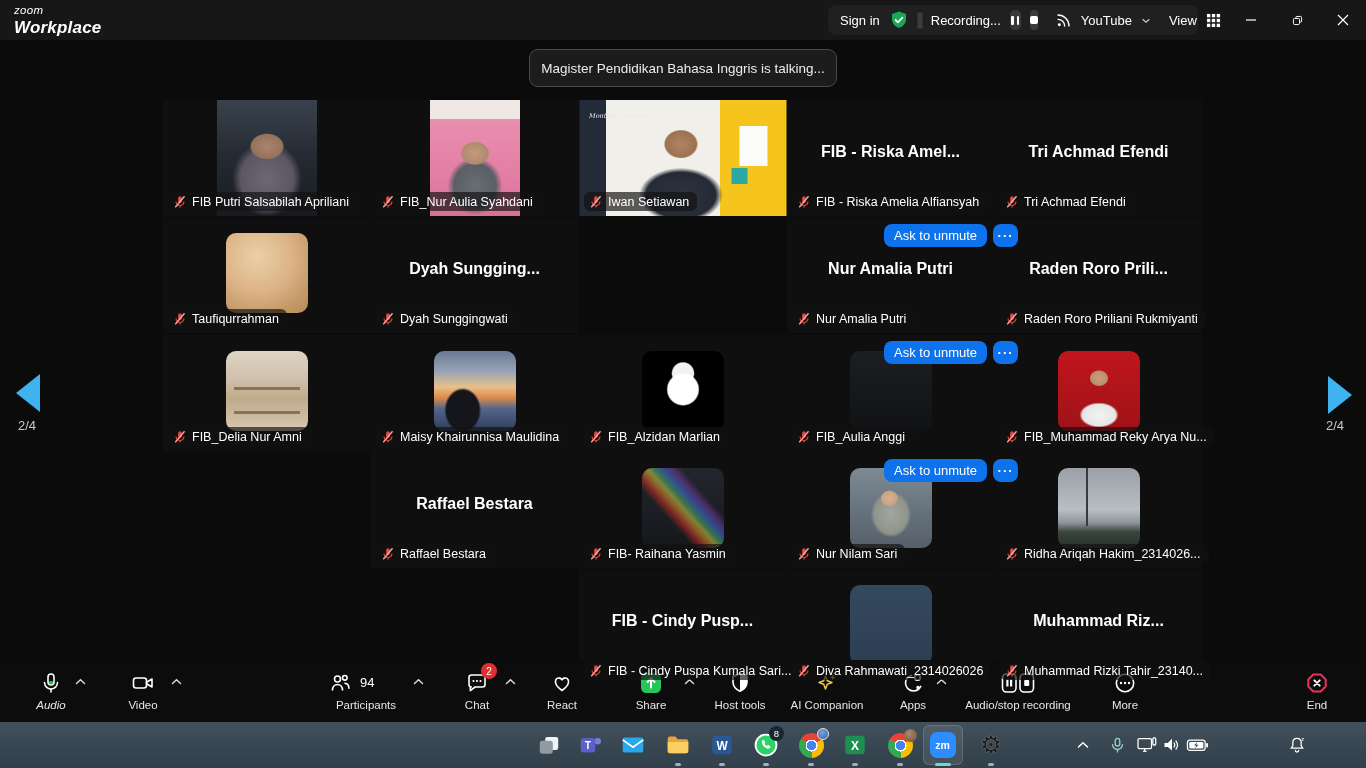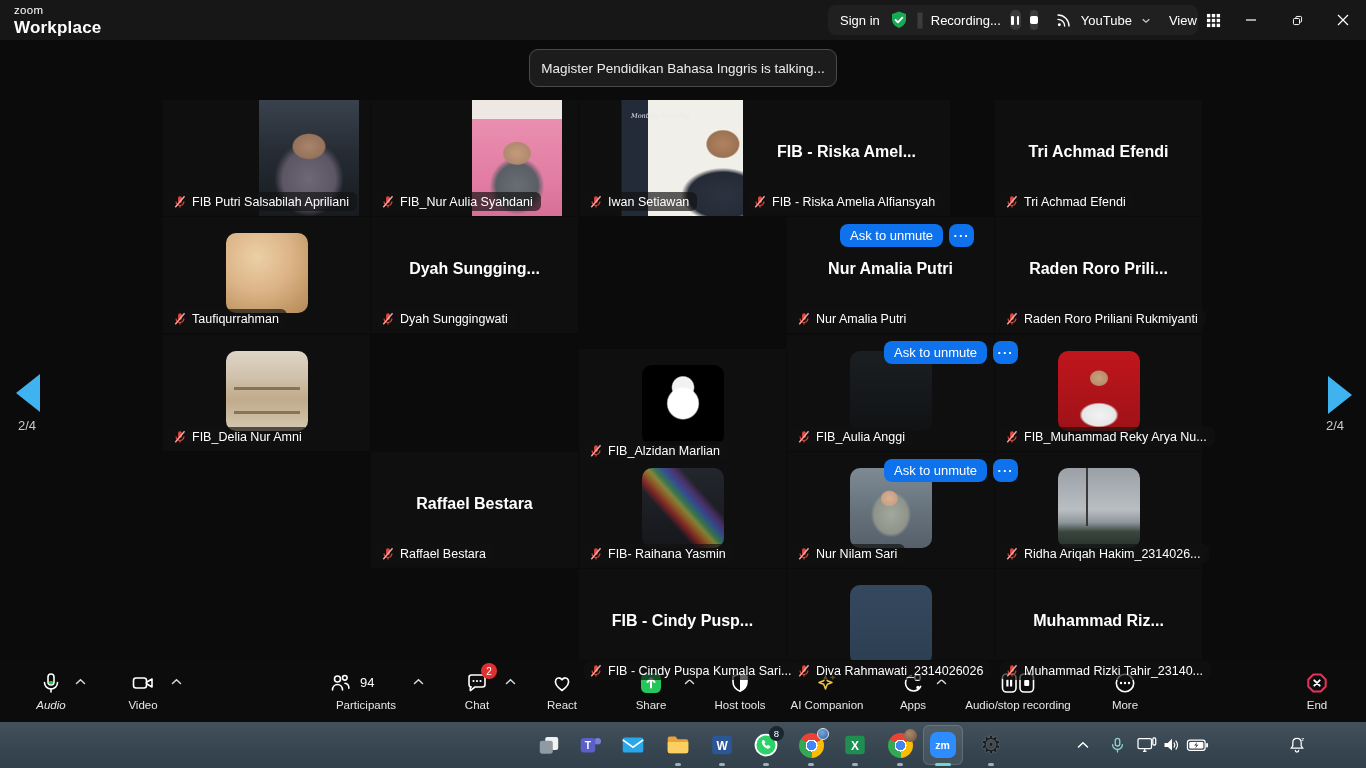--- a/index.html
+++ b/index.html
@@ -1,41 +1,41 @@
 <!DOCTYPE html>
 <html><head>
 <meta charset="utf-8">
 <style>
   html,body{margin:0;padding:0;background:#000;}
   *{box-sizing:border-box;}
   #stage{position:relative;width:1366px;height:768px;overflow:hidden;
     font-family:"Liberation Sans","DejaVu Sans",sans-serif;background:#0b0b0b;}
   
   #titlebar{position:absolute;left:0;top:0;width:1366px;height:40px;background:#171717;}
-  #logo{position:absolute;left:14px;top:5px;color:#fff;line-height:1;}
+  #logo{position:absolute;left:14px;top:5px;color:#fff;line-height:1;font-style:italic;}
   #logo .l1{font-size:11.5px;letter-spacing:.3px;}
   #logo .l2{font-size:17px;font-weight:600;margin-top:2px;letter-spacing:.2px;}
   #tb-cluster{position:absolute;left:828px;top:5px;width:370px;height:30px;background:#202020;
     border-radius:8px;display:flex;align-items:center;padding:0 12px;gap:9px;color:#fff;font-size:13px;}
   .tb-sep{width:4px;}
   .tb-txt{white-space:nowrap;}
   .rec-dot{width:11px;height:11px;border-radius:50%;background:#e02a2a;box-shadow:0 0 0 2.5px #3c3c3c;margin:0 2px;}
   .mini-btn{width:20px;height:20px;border-radius:5px;background:#3a3a3a;display:flex;align-items:center;justify-content:center;}
   .mini-btn .pbar{display:inline-block;width:2.5px;height:9px;background:#fff;margin:0 1.5px;border-radius:1px;}
   .mini-btn .stopsq{display:inline-block;width:8px;height:8px;background:#fff;border-radius:2px;}
   #win-controls{position:absolute;right:0;top:0;height:40px;display:flex;}
   .wc{width:46px;height:40px;display:flex;align-items:center;justify-content:center;color:#fff;}
   
   #tooltip{position:absolute;left:529px;top:49px;width:308px;height:38px;background:#1c1c1c;
     border:1px solid #4a4a4a;border-radius:9px;display:flex;align-items:center;justify-content:center;
     color:#ececec;font-size:13.5px;z-index:40;white-space:nowrap;}
   
   #gallery{position:absolute;left:0;top:40px;width:1366px;height:620px;background:#0b0b0b;}
   .tile{position:absolute;width:207px;height:116px;background:#0f0f10;}
-  .vframe{position:absolute;top:0;bottom:0;left:50%;transform:translateX(-50%);margin-left:42px;}
+  .vframe{position:absolute;top:0;bottom:0;left:50%;transform:translateX(-50%);}
   .vcaption{position:absolute;left:10px;top:12px;color:#e8e8ee;font-size:6.5px;font-style:italic;
     font-family:"DejaVu Serif",serif;white-space:nowrap;}
   .pavatar{position:absolute;left:50%;top:16px;width:82px;height:80px;transform:translateX(-50%);border-radius:10px;}
   .dtitle{position:absolute;left:0;right:0;top:52px;transform:translateY(-50%);text-align:center;
     color:#fff;font-weight:bold;font-size:16px;white-space:nowrap;}
   .name-pill{position:absolute;left:5px;bottom:5px;display:flex;align-items:center;gap:5px;
     background:rgba(18,18,18,.68);border-radius:6px;padding:2.5px 8px 2.5px 5px;color:#fff;
     font-size:12.5px;white-space:nowrap;z-index:3;}
   .ask-overlay{position:absolute;left:97px;top:124px;display:flex;gap:6px;z-index:10;}
   .ask-btn{background:#0e72ed;color:#fff;font-size:13px;border:none;border-radius:8px;height:23px;
@@ -245,21 +245,21 @@
             <svg width="14" height="14" viewBox="0 0 16 16">
               <rect x="5.8" y="1.5" width="4.4" height="7.5" rx="2.2" fill="#e0463c"></rect>
               <path d="M3.5 7.5a4.5 4.5 0 0 0 9 0" stroke="#e0463c" stroke-width="1.4" fill="none"></path>
               <line x1="8" y1="12" x2="8" y2="14.2" stroke="#e0463c" stroke-width="1.4"></line>
               <line x1="2.6" y1="14" x2="13.2" y2="1.4" stroke="#f6a9a2" stroke-width="1.6"></line>
             </svg>
           </span>
           <span>Iwan Setiawan</span>
         </div>
       </div>
-      <div class="tile" style="left: 743px; top: 60px;">
+      <div class="tile" style="left: 787px; top: 60px;">
         <div class="dtitle">FIB - Riska Amel...</div>
         <div class="name-pill">
           <span>
             <svg width="14" height="14" viewBox="0 0 16 16">
               <rect x="5.8" y="1.5" width="4.4" height="7.5" rx="2.2" fill="#e0463c"></rect>
               <path d="M3.5 7.5a4.5 4.5 0 0 0 9 0" stroke="#e0463c" stroke-width="1.4" fill="none"></path>
               <line x1="8" y1="12" x2="8" y2="14.2" stroke="#e0463c" stroke-width="1.4"></line>
               <line x1="2.6" y1="14" x2="13.2" y2="1.4" stroke="#f6a9a2" stroke-width="1.6"></line>
             </svg>
           </span>
@@ -351,21 +351,35 @@
             <svg width="14" height="14" viewBox="0 0 16 16">
               <rect x="5.8" y="1.5" width="4.4" height="7.5" rx="2.2" fill="#e0463c"></rect>
               <path d="M3.5 7.5a4.5 4.5 0 0 0 9 0" stroke="#e0463c" stroke-width="1.4" fill="none"></path>
               <line x1="8" y1="12" x2="8" y2="14.2" stroke="#e0463c" stroke-width="1.4"></line>
               <line x1="2.6" y1="14" x2="13.2" y2="1.4" stroke="#f6a9a2" stroke-width="1.6"></line>
             </svg>
           </span>
           <span>FIB_Delia Nur Amni</span>
         </div>
       </div>
-      <div class="tile" style="left: 579px; top: 309px; text-decoration: underline;">
+      <div class="tile" style="left: 371px; top: 295px;">
+        <div class="pavatar p-sunset"></div>
+        <div class="name-pill">
+          <span>
+            <svg width="14" height="14" viewBox="0 0 16 16">
+              <rect x="5.8" y="1.5" width="4.4" height="7.5" rx="2.2" fill="#e0463c"></rect>
+              <path d="M3.5 7.5a4.5 4.5 0 0 0 9 0" stroke="#e0463c" stroke-width="1.4" fill="none"></path>
+              <line x1="8" y1="12" x2="8" y2="14.2" stroke="#e0463c" stroke-width="1.4"></line>
+              <line x1="2.6" y1="14" x2="13.2" y2="1.4" stroke="#f6a9a2" stroke-width="1.6"></line>
+            </svg>
+          </span>
+          <span>Maisy Khairunnisa Maulidina</span>
+        </div>
+      </div>
+      <div class="tile" style="left: 579px; top: 295px; text-decoration: underline;">
         <div class="pavatar p-cartoon"></div>
         <div class="name-pill">
           <span>
             <svg width="14" height="14" viewBox="0 0 16 16">
               <rect x="5.8" y="1.5" width="4.4" height="7.5" rx="2.2" fill="#e0463c"></rect>
               <path d="M3.5 7.5a4.5 4.5 0 0 0 9 0" stroke="#e0463c" stroke-width="1.4" fill="none"></path>
               <line x1="8" y1="12" x2="8" y2="14.2" stroke="#e0463c" stroke-width="1.4"></line>
               <line x1="2.6" y1="14" x2="13.2" y2="1.4" stroke="#f6a9a2" stroke-width="1.6"></line>
             </svg>
           </span>

